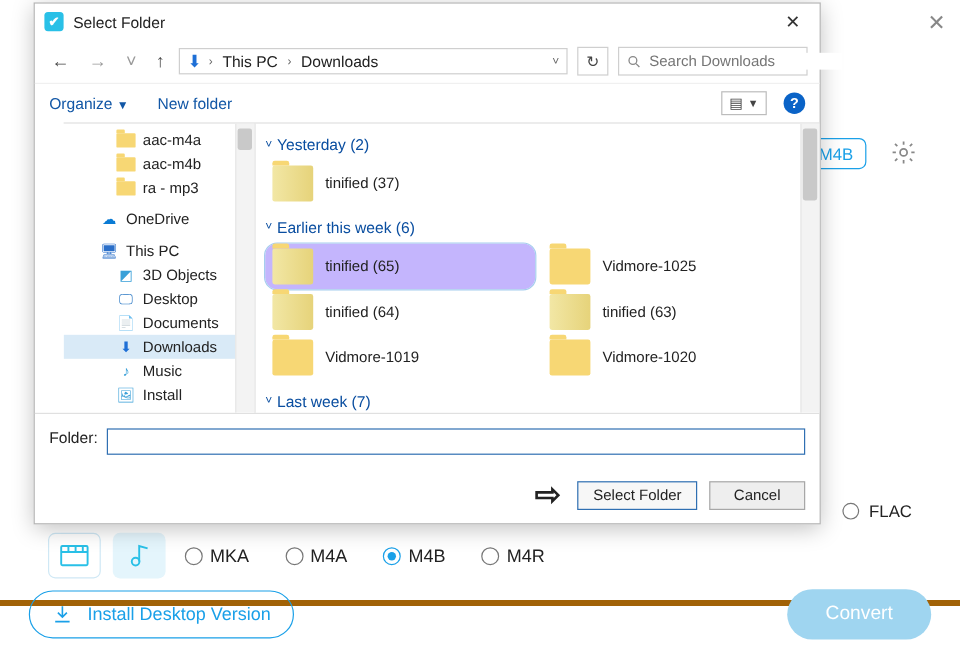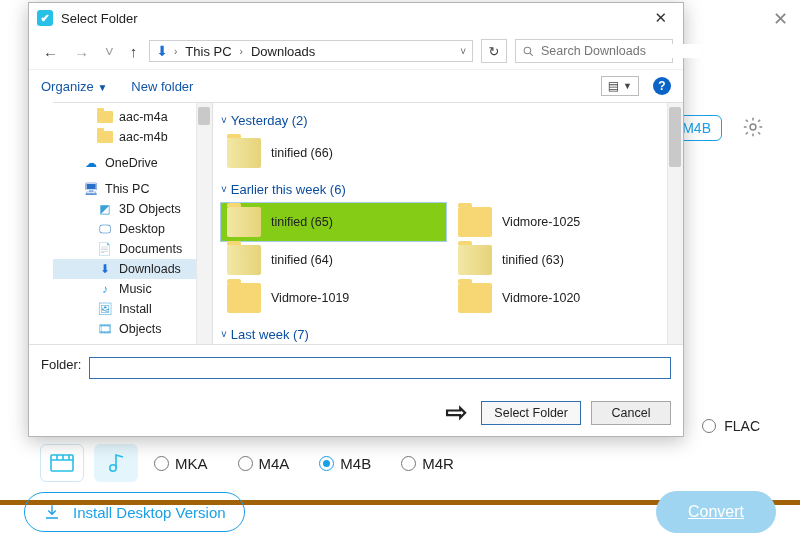--- a/index.html
+++ b/index.html
@@ -14,21 +14,21 @@
   .bg-icon-box { width:44px; height:38px; border-radius:6px; display:flex; align-items:center; justify-content:center; }
   .bg-radio-group { display:flex; gap:30px; align-items:center; margin-left:6px; font-size:15px; }
   .bg-radio { display:flex; align-items:center; gap:6px; }
   .bg-radio .circ { width:15px; height:15px; border:1.5px solid #777; border-radius:50%; display:inline-block; position:relative;}
   .bg-radio.sel .circ { border-color:#1aa0e8; }
   .bg-radio.sel .circ::after { content:""; position:absolute; inset:3px; background:#1aa0e8; border-radius:50%; }
   .flac-row { position:absolute; top:418px; right:40px; display:flex; gap:8px; align-items:center; font-size:14px;}
   .flac-row .circ{ width:14px;height:14px;border:1.5px solid #777;border-radius:50%;}
   .bg-bottom { position:absolute; bottom:12px; left:24px; right:24px; display:flex; justify-content:space-between; align-items:center; }
   .install-btn { border:1.5px solid #1aa0e8; color:#1aa0e8; border-radius:22px; padding:10px 18px; display:flex; align-items:center; gap:12px; font-size:15px; }
-  .convert-btn { background:#9fd5f0; color:#fff; border-radius:22px; padding:12px 32px; font-size:16px;text-decoration:underline; }
+  .convert-btn { background:#9fd5f0; color:#fff; border-radius:22px; padding:12px 32px; font-size:16px; }
 
   
   .dialog { position:absolute; top:2px; left:28px; width:656px; height:435px; background:#fff; border:1px solid #b5b5b5; box-shadow:0 4px 18px rgba(0,0,0,.25); display:flex; flex-direction:column; }
   .titlebar { display:flex; align-items:center; padding:4px 8px 4px 8px; }
   .titlebar .logo { width:16px; height:16px; background:#29c0e7; border-radius:3px; margin-right:8px; display:flex; align-items:center; justify-content:center; color:#fff; font-size:11px; font-weight:bold;}
   .titlebar .close { margin-left:auto; font-size:15px; padding:2px 8px; color:#333; cursor:pointer; }
   .navrow { display:flex; align-items:center; gap:8px; padding:6px 10px; }
   .nav-arrow { color:#9a9a9a; font-size:15px; padding:2px 4px; }
   .nav-arrow.enabled { color:#444; }
   .path-box { display:flex; align-items:center; border:1px solid #cfcfcf; padding:2px 6px; flex:1; min-width:0; gap:6px; }
@@ -54,21 +54,21 @@
   .ic-folder::before{content:"";position:absolute;top:-3px;left:0;width:7px;height:3px;background:#f7d774;border-radius:1px 1px 0 0;}
   .tree .spacer{height:6px;}
 
   .content { flex:1; overflow:hidden; position:relative; padding:8px 6px 4px 8px;}
   .content-scroll{position:absolute; right:0; top:0; bottom:0; width:16px; background:#f3f3f3; border-left:1px solid #e7e7e7;}
   .content-thumb{position:absolute; right:2px; top:4px; width:12px; height:60px; background:#c9c9c9; border-radius:2px;}
   .group-hdr { color:#0a4ea0; font-size:13px; padding:2px 0 6px 0; display:flex; align-items:center; gap:4px;}
   .group-hdr .chev{font-size:10px;}
   .items-grid { display:grid; grid-template-columns: 1fr 1fr; column-gap:6px;}
   .item { display:flex; align-items:center; gap:10px; padding:4px 6px; font-size:12.5px;}
-  .item.sel { background:#84cc16; outline:1px solid #a5cdee;}
+  .item.sel { background:#c4b5fd; outline:1px solid #a5cdee;border-radius:10px;}
   .thumb { width:34px; height:30px; background:#f7d774; border-radius:2px; position:relative; flex-shrink:0;}
   .thumb::before{content:"";position:absolute;top:-4px;left:0;width:14px;height:4px;background:#f7d774;border-radius:2px 2px 0 0;}
   .thumb.docthumb{ background:linear-gradient(90deg,#f2e7a5,#e6d37a);}
   .items-block{margin-bottom:8px;}
 
   .folder-row { padding:12px 12px; display:flex; align-items:flex-start; gap:8px; border-top:1px solid #e0e0e0;}
   .folder-row label{ font-size:13px;}
   .folder-input { flex:1; height:22px; border:1px solid #2f6fb2; padding:0 4px; outline:none;}
   .btn-row { padding:6px 12px 8px; display:flex; justify-content:flex-end; gap:10px; align-items:center;}
   .dlg-btn { min-width:80px; padding:4px 12px; border:1px solid #a7a7a7; background:#eee; font-size:12.5px; text-align:center; cursor:pointer;}
@@ -189,20 +189,24 @@
   <div class="body">
     <div class="tree">
       <div class="tree-item depth2">
           <span class="ic-folder"></span>
           <span>aac-m4a</span>
         </div>
       <div class="tree-item depth2">
           <span class="ic-folder"></span>
           <span>aac-m4b</span>
         </div>
+      <div class="tree-item depth2">
+          <span class="ic-folder"></span>
+          <span>ra - mp3</span>
+        </div>
       <div class="spacer"></div>
       <div class="tree-item">
           <span class="ic" style="color:#0a7bd4">☁</span>
           <span>OneDrive</span>
         </div>
       <div class="spacer"></div>
       <div class="tree-item">
           <span class="ic" style="color:#2a6fc9">🖥</span>
           <span>This PC</span>
         </div>
@@ -242,21 +246,21 @@
 
     <div class="content">
       <div class="items-block">
         <div class="group-hdr">
             <span class="chev">˅</span>
             <span>Yesterday (2)</span>
           </div>
         <div class="items-grid">
           <div class="item">
               <span class="thumb docthumb"></span>
-              <span>tinified (66)</span>
+              <span>tinified (37)</span>
             </div>
         </div>
       </div>
       <div class="items-block">
         <div class="group-hdr">
             <span class="chev">˅</span>
             <span>Earlier this week (6)</span>
           </div>
         <div class="items-grid">
           <div class="item sel">

